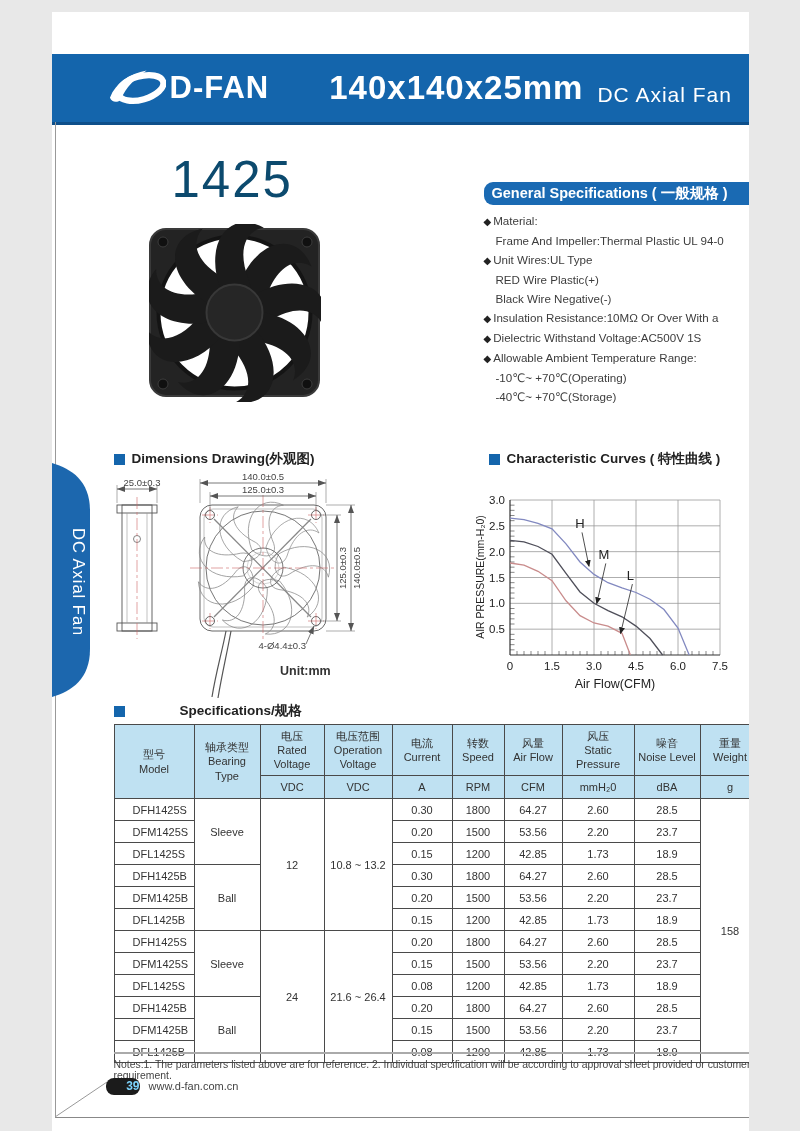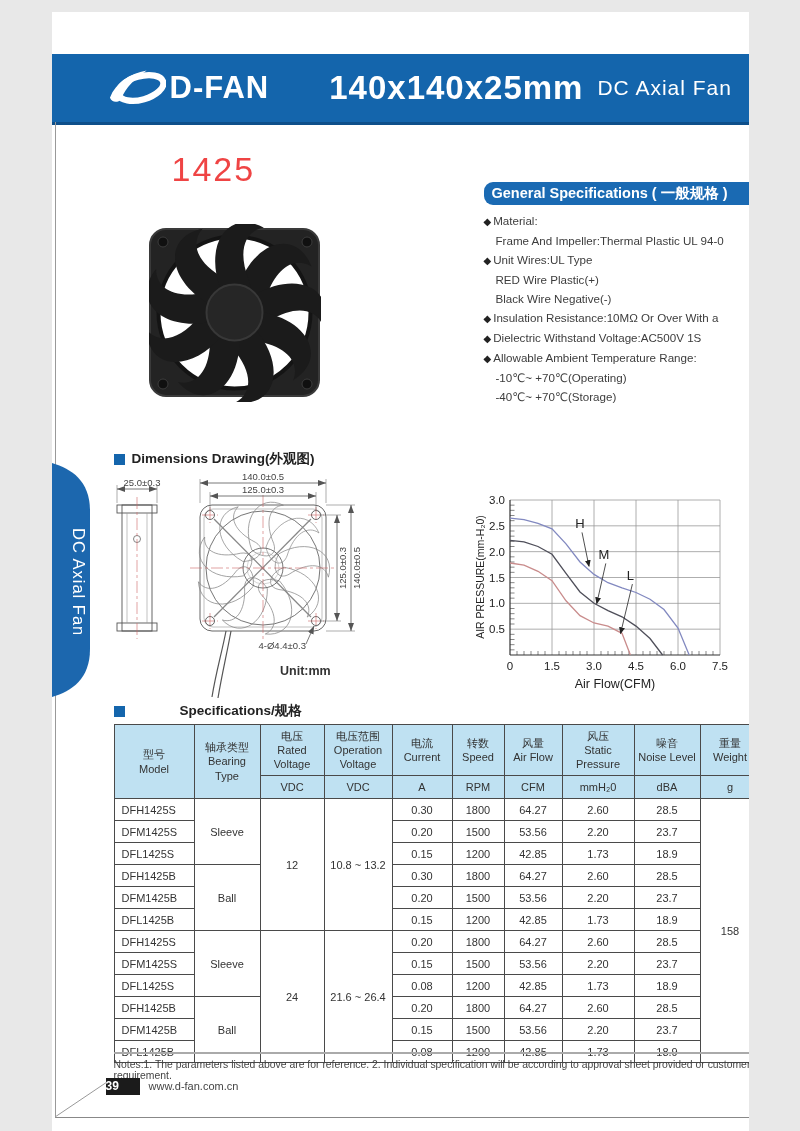--- a/index.html
+++ b/index.html
@@ -5,34 +5,34 @@
   html,body{margin:0;padding:0;background:#e8e8e8;}
   #page{position:relative;width:697px;height:1131px;background:#fff;margin:12px auto;
         font-family:"Liberation Sans","DejaVu Sans",sans-serif;overflow:hidden;}
   .abs{position:absolute;}
 
   
   #top-bar{left:0;top:42px;width:800px;height:68px;background:#1465ac;border-bottom:3px solid #0e4f8a;
            display:flex;align-items:center;}
   #logo-wrap{display:flex;align-items:center;margin-left:56px;}
   #logo-text{color:#fff;font-size:31px;font-weight:bold;letter-spacing:1px;margin-left:4px;}
-  #head-titles{display:flex;align-items:center;margin-left:60px;}
+  #head-titles{display:flex;align-items:flex-end;margin-left:60px;}
   #head-size{color:#fff;font-size:33px;font-weight:600;letter-spacing:1px;}
   #head-sub{color:#fff;font-size:21px;margin-left:14px;letter-spacing:1px;}
 
   
   #page-frame{left:3px;top:110px;width:793px;height:995px;border-left:1px solid #999;
               border-right:1px solid #999;border-bottom:1px solid #888;}
 
   
   #side-tab-text{left:4px;top:472px;width:32px;height:196px;color:#fff;font-size:16.5px;
                  writing-mode:vertical-rl;text-align:center;letter-spacing:1px;}
 
   
-  #model-title{left:120px;top:138px;width:200px;font-size:34px;color:#ef4444;letter-spacing:2px;}
+  #model-title{left:120px;top:138px;width:200px;font-size:51px;color:#0c4a6e;letter-spacing:2px;}
 
   
   #gs-bar{left:432px;top:170px;width:272px;height:23px;background:#1a6ab3;color:#fff;
           font-size:14.5px;line-height:23px;padding-left:8px;font-weight:600;border-radius:9px;}
   #gs-list{left:432px;top:199px;width:300px;font-size:11.6px;color:#3c3c3c;line-height:19px;}
   .spec-line{white-space:nowrap;}
   .spec-line .diamond{font-size:10px;margin-right:2px;color:#222;}
   .spec-line.indent{padding-left:12px;}
 
   
@@ -46,27 +46,27 @@
   svg text{font-family:"Liberation Sans","DejaVu Sans",sans-serif;}
 
   
   #spec-table-wrap{left:62px;top:712px;}
   table#spec-table{border-collapse:collapse;table-layout:fixed;width:646px;font-size:11px;color:#333;}
   #spec-table th,#spec-table td{border:1px solid #4a4a4a;text-align:center;padding:0;overflow:hidden;}
   #spec-table thead th{background:#bfe1f2;font-weight:400;font-size:11px;line-height:1.3;white-space:pre-line;}
   #spec-table thead tr.r1 th{height:50px;}
   #spec-table thead tr.r2 th{height:22px;}
   #spec-table tbody td{height:21px;font-size:11px;}
-  #spec-table tbody td.model{text-align:left;padding-left:7px;}
+  #spec-table tbody td.model{text-align:left;padding-left:18px;}
 
   
   #foot-rule{left:62px;top:1040px;width:680px;height:2px;background:#aaa;}
   #notes{left:62px;top:1047px;width:700px;font-size:10.4px;color:#444;}
-  #page-no{left:54px;top:1066px;width:34px;height:17px;background:#1b1b1b;color:#ffffff;
-           font-size:12px;font-weight:bold;text-align:left;line-height:17px;}
+  #page-no{left:54px;top:1066px;width:34px;height:17px;background:#1b1b1b;color:#7dd3fc;
+           font-size:12px;font-weight:bold;text-align:right;line-height:17px;border-radius:8px;}
   #site{left:97px;top:1068px;font-size:11px;color:#444;}
 </style>
 </head>
 <body>
 
 <div id="page">
 
   <div class="abs" id="top-bar">
     <div id="logo-wrap">
       <svg width="58" height="44" viewBox="0 0 60 44">
@@ -128,20 +128,24 @@
       <div class="spec-line"><span class="diamond">◆</span><span>Insulation Resistance:10MΩ Or Over With a</span></div>
       <div class="spec-line"><span class="diamond">◆</span><span>Dielectric Withstand Voltage:AC500V 1S</span></div>
       <div class="spec-line"><span class="diamond">◆</span><span>Allowable Ambient Temperature Range:</span></div>
       <div class="spec-line indent"><span>-10℃~ +70℃(Operating)</span></div>
       <div class="spec-line indent"><span>-40℃~ +70℃(Storage)</span></div>
     </div>
 
   <div class="abs sec-head" id="sec-dim">
     <span class="sq"></span>
     <span>Dimensions Drawing(外观图)</span>
+  </div>
+  <div class="abs sec-head" id="sec-curve">
+    <span class="sq"></span>
+    <span>Characteristic Curves ( 特性曲线 )</span>
   </div>
   <div class="abs sec-head" id="sec-spec">
     <span class="sq"></span>
     <span>Specifications/规格</span>
   </div>
 
   <svg class="abs" style="left:58px;top:455px;" width="310" height="238" viewBox="0 0 310 238" font-size="9.5" fill="#444">
     <defs>
       <marker id="dimarr" markerWidth="9" markerHeight="8" refX="8" refY="3" orient="auto" markerUnits="userSpaceOnUse">
         <path d="M0,0 L8,3 L0,6 Z" fill="#555"></path>

